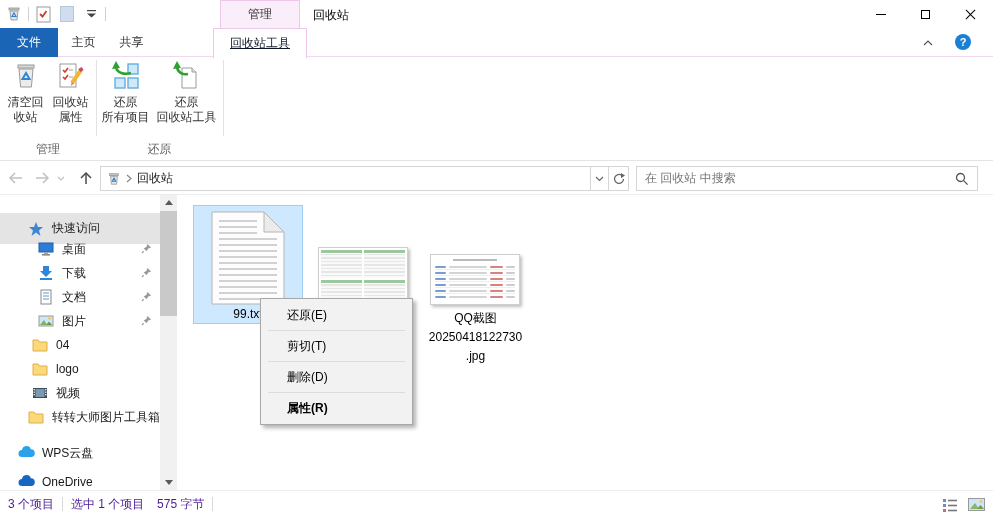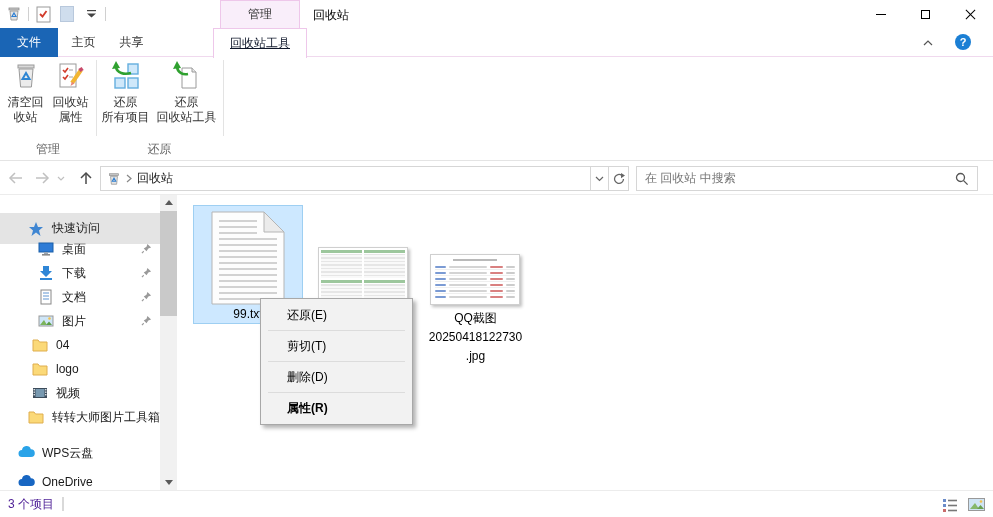--- a/index.html
+++ b/index.html
@@ -522,20 +522,25 @@
     <div class="cm-item">剪切(T)</div>
     <div class="cm-sep"></div>
     <div class="cm-item">删除(D)</div>
     <div class="cm-sep"></div>
     <div class="cm-item bold">属性(R)</div>
   </div>
 
   <div class="statusbar">
     <span class="st-seg">3 个项目</span>
     <span class="st-div"></span>
+    <span class="st-seg">
+      <span>选中 1 个项目</span>
+      <span style="display:inline-block;width:6px"></span>
+      <span>575 字节</span>
+    </span>
     <span class="st-div"></span>
     <div class="view-btns">
       <span class="view-btn">
         <svg width="14" height="14" viewBox="0 0 14 14">
             <rect x="0" y="1" width="3" height="3" fill="#6b8cc9"></rect>
             <rect x="0" y="6" width="3" height="3" fill="#6b8cc9"></rect>
             <rect x="0" y="11" width="3" height="3" fill="#c96b6b"></rect>
             <rect x="5" y="1.7" width="9" height="1.6" fill="#777"></rect>
             <rect x="5" y="6.7" width="9" height="1.6" fill="#777"></rect>
             <rect x="5" y="11.7" width="9" height="1.6" fill="#777"></rect>

